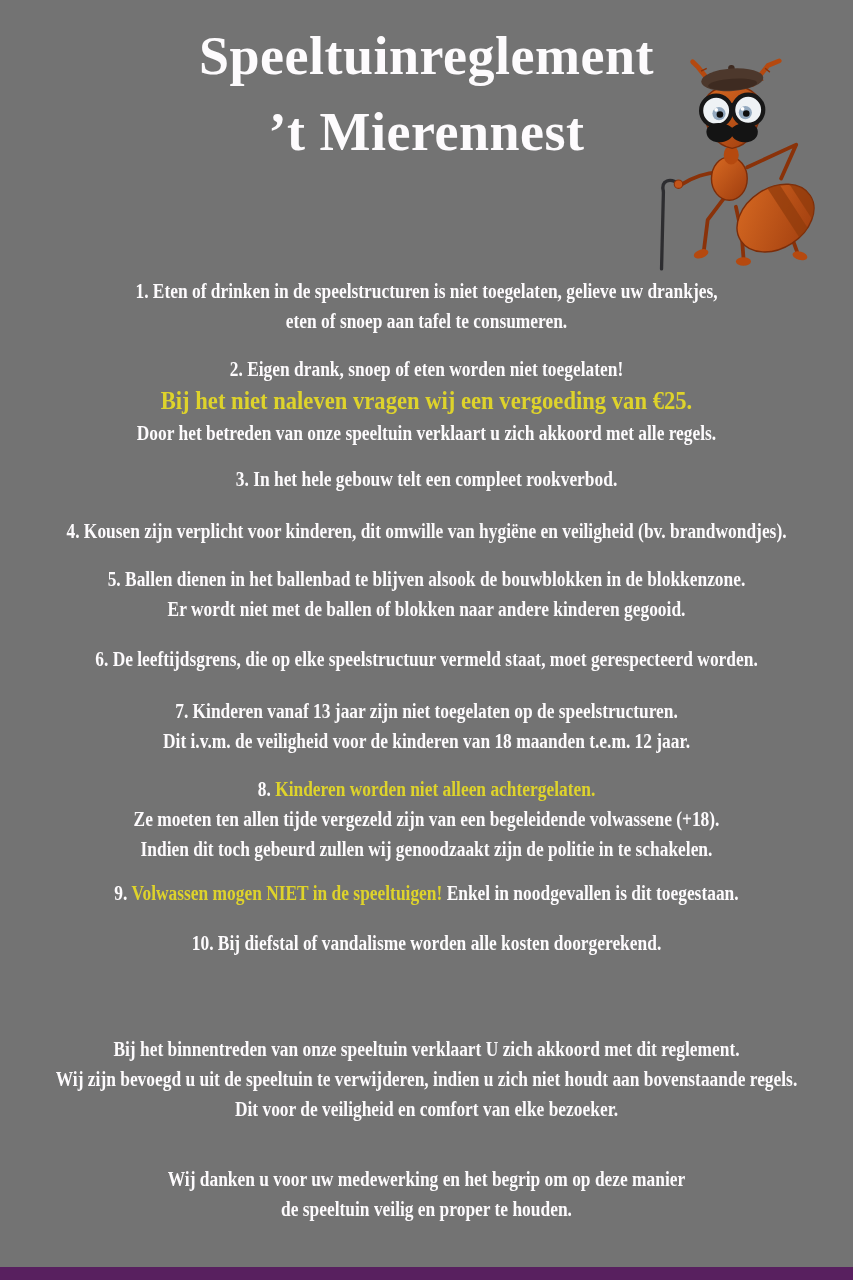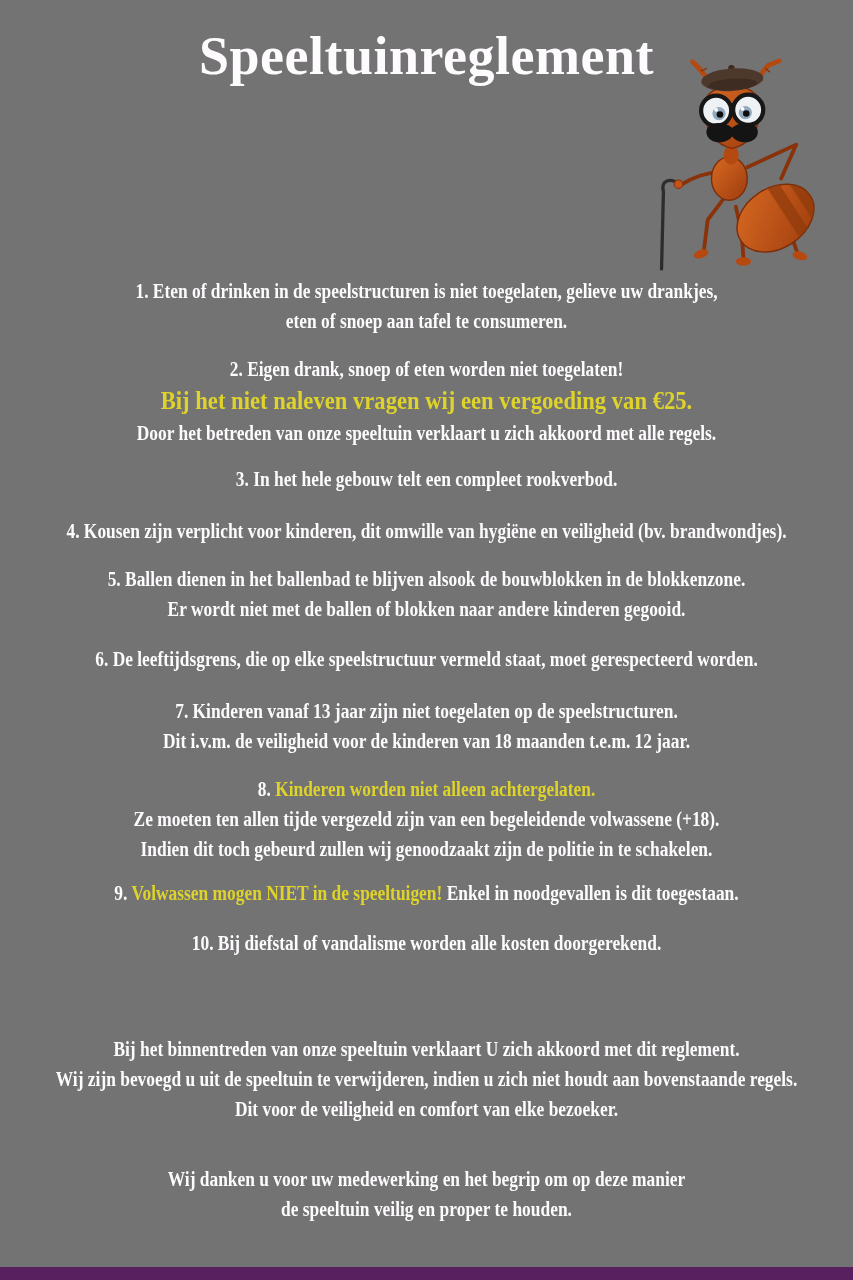--- a/index.html
+++ b/index.html
@@ -27,20 +27,21 @@
     background:#58205f;
   }
 </style>
 </head>
 <body>
 
 <div class="poster">
 
   <div class="title">
     <div>Speeltuinreglement</div>
+    <div>’t Mierennest</div>
   </div>
 
   <svg class="ant" width="198" height="226" viewBox="0 0 200 240" aria-hidden="true">
     <defs>
       <linearGradient id="agrad" x1="0" y1="0" x2="1" y2="1">
         <stop offset="0" stop-color="#d86a22"></stop>
         <stop offset="1" stop-color="#9e3c0e"></stop>
       </linearGradient>
       <clipPath id="abclip">
           <ellipse cx="126" cy="170" rx="44" ry="32"></ellipse>

